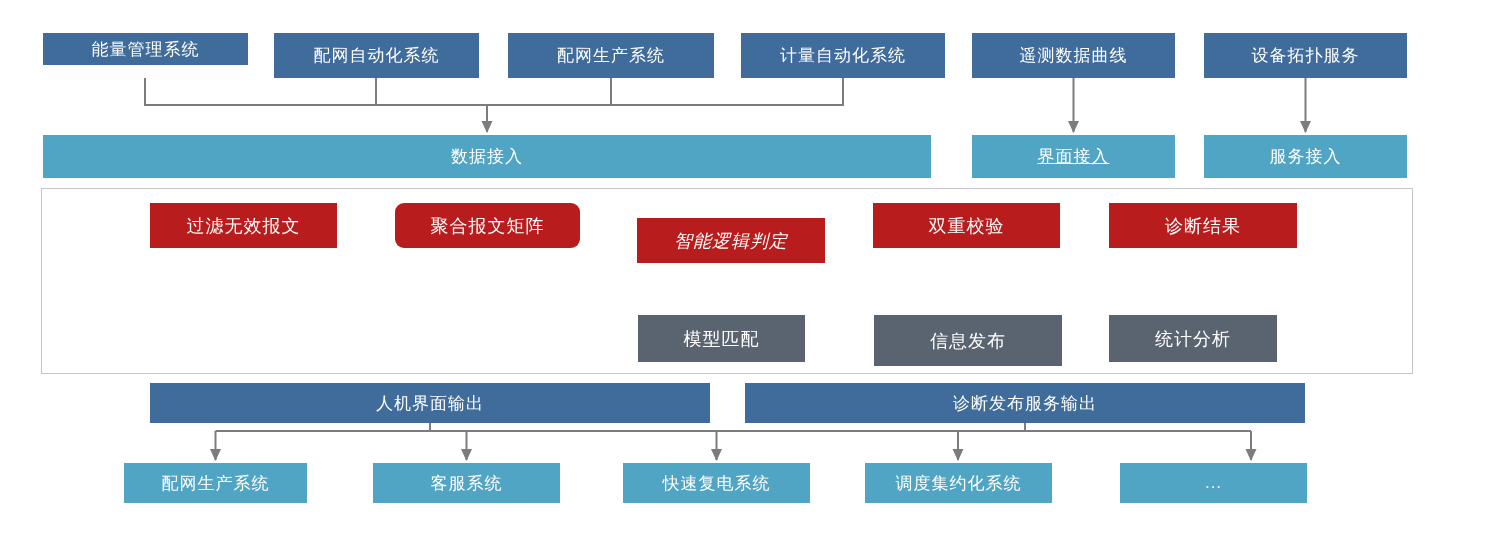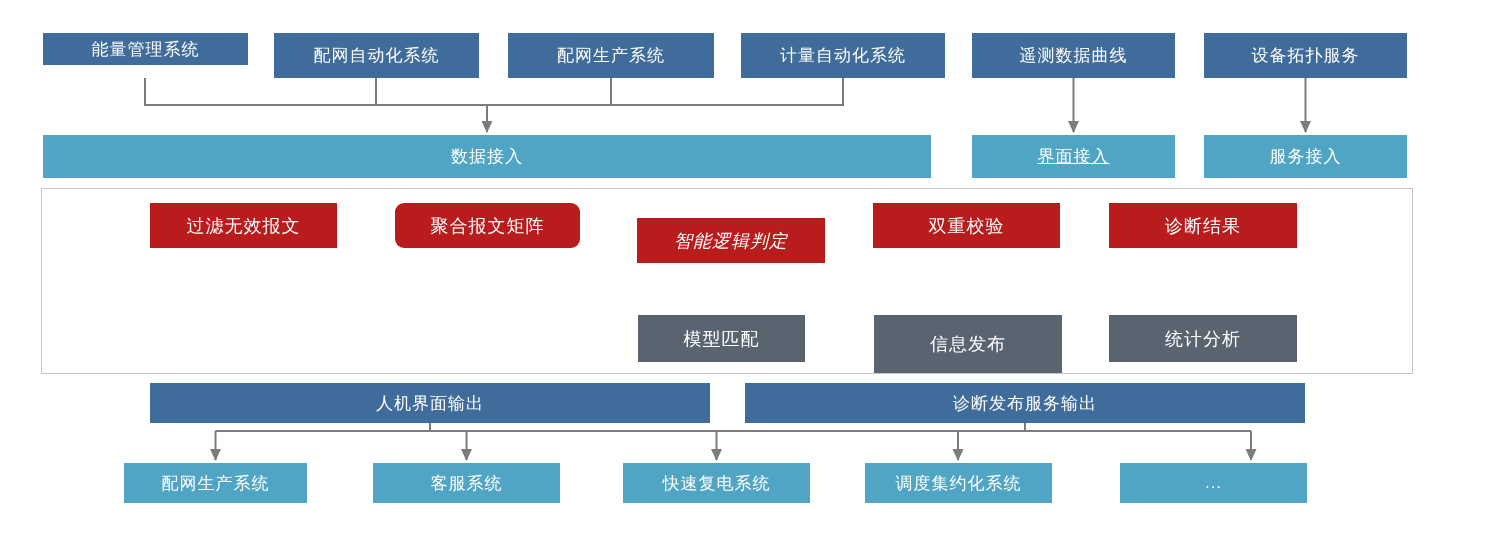--- a/index.html
+++ b/index.html
@@ -72,22 +72,22 @@
   <div class="box teal" style="left:972px;top:135px;width:203px;height:43px;text-decoration:underline;">界面接入</div>
   <div class="box teal" style="left:1204px;top:135px;width:203px;height:43px;">服务接入</div>
 
   <div class="box blue" style="left:150px;top:203px;width:187px;height:45px;">过滤无效报文</div>
   <div class="box blue" style="left:395px;top:203px;width:185px;height:45px;border-radius:9px;">聚合报文矩阵</div>
   <div class="box blue" style="left:637px;top:218px;width:188px;height:45px;font-style:italic;">智能逻辑判定</div>
   <div class="box blue" style="left:873px;top:203px;width:187px;height:45px;">双重校验</div>
   <div class="box blue" style="left:1109px;top:203px;width:188px;height:45px;">诊断结果</div>
 
   <div class="box gray" style="left:638px;top:315px;width:167px;height:47px;">模型匹配</div>
-  <div class="box gray" style="left:874px;top:315px;width:188px;height:58px;">信息发布</div>
-  <div class="box gray" style="left:1109px;top:315px;width:188px;height:47px;">统计分析</div>
+  <div class="box gray" style="left:874px;top:315px;width:188px;height:51px;">信息发布</div>
+  <div class="box gray" style="left:1109px;top:315px;width:168px;height:47px;">统计分析</div>
 
   <div class="box dark" style="left:150px;top:383px;width:560px;height:40px;">人机界面输出</div>
   <div class="box dark" style="left:745px;top:383px;width:560px;height:40px;">诊断发布服务输出</div>
 
   <div class="box teal" style="left:124px;top:463px;width:183px;height:40px;">配网生产系统</div>
   <div class="box teal" style="left:373px;top:463px;width:187px;height:40px;">客服系统</div>
   <div class="box teal" style="left:623px;top:463px;width:187px;height:40px;">快速复电系统</div>
   <div class="box teal" style="left:865px;top:463px;width:187px;height:40px;">调度集约化系统</div>
   <div class="box teal" style="left:1120px;top:463px;width:187px;height:40px;">...</div>
 

